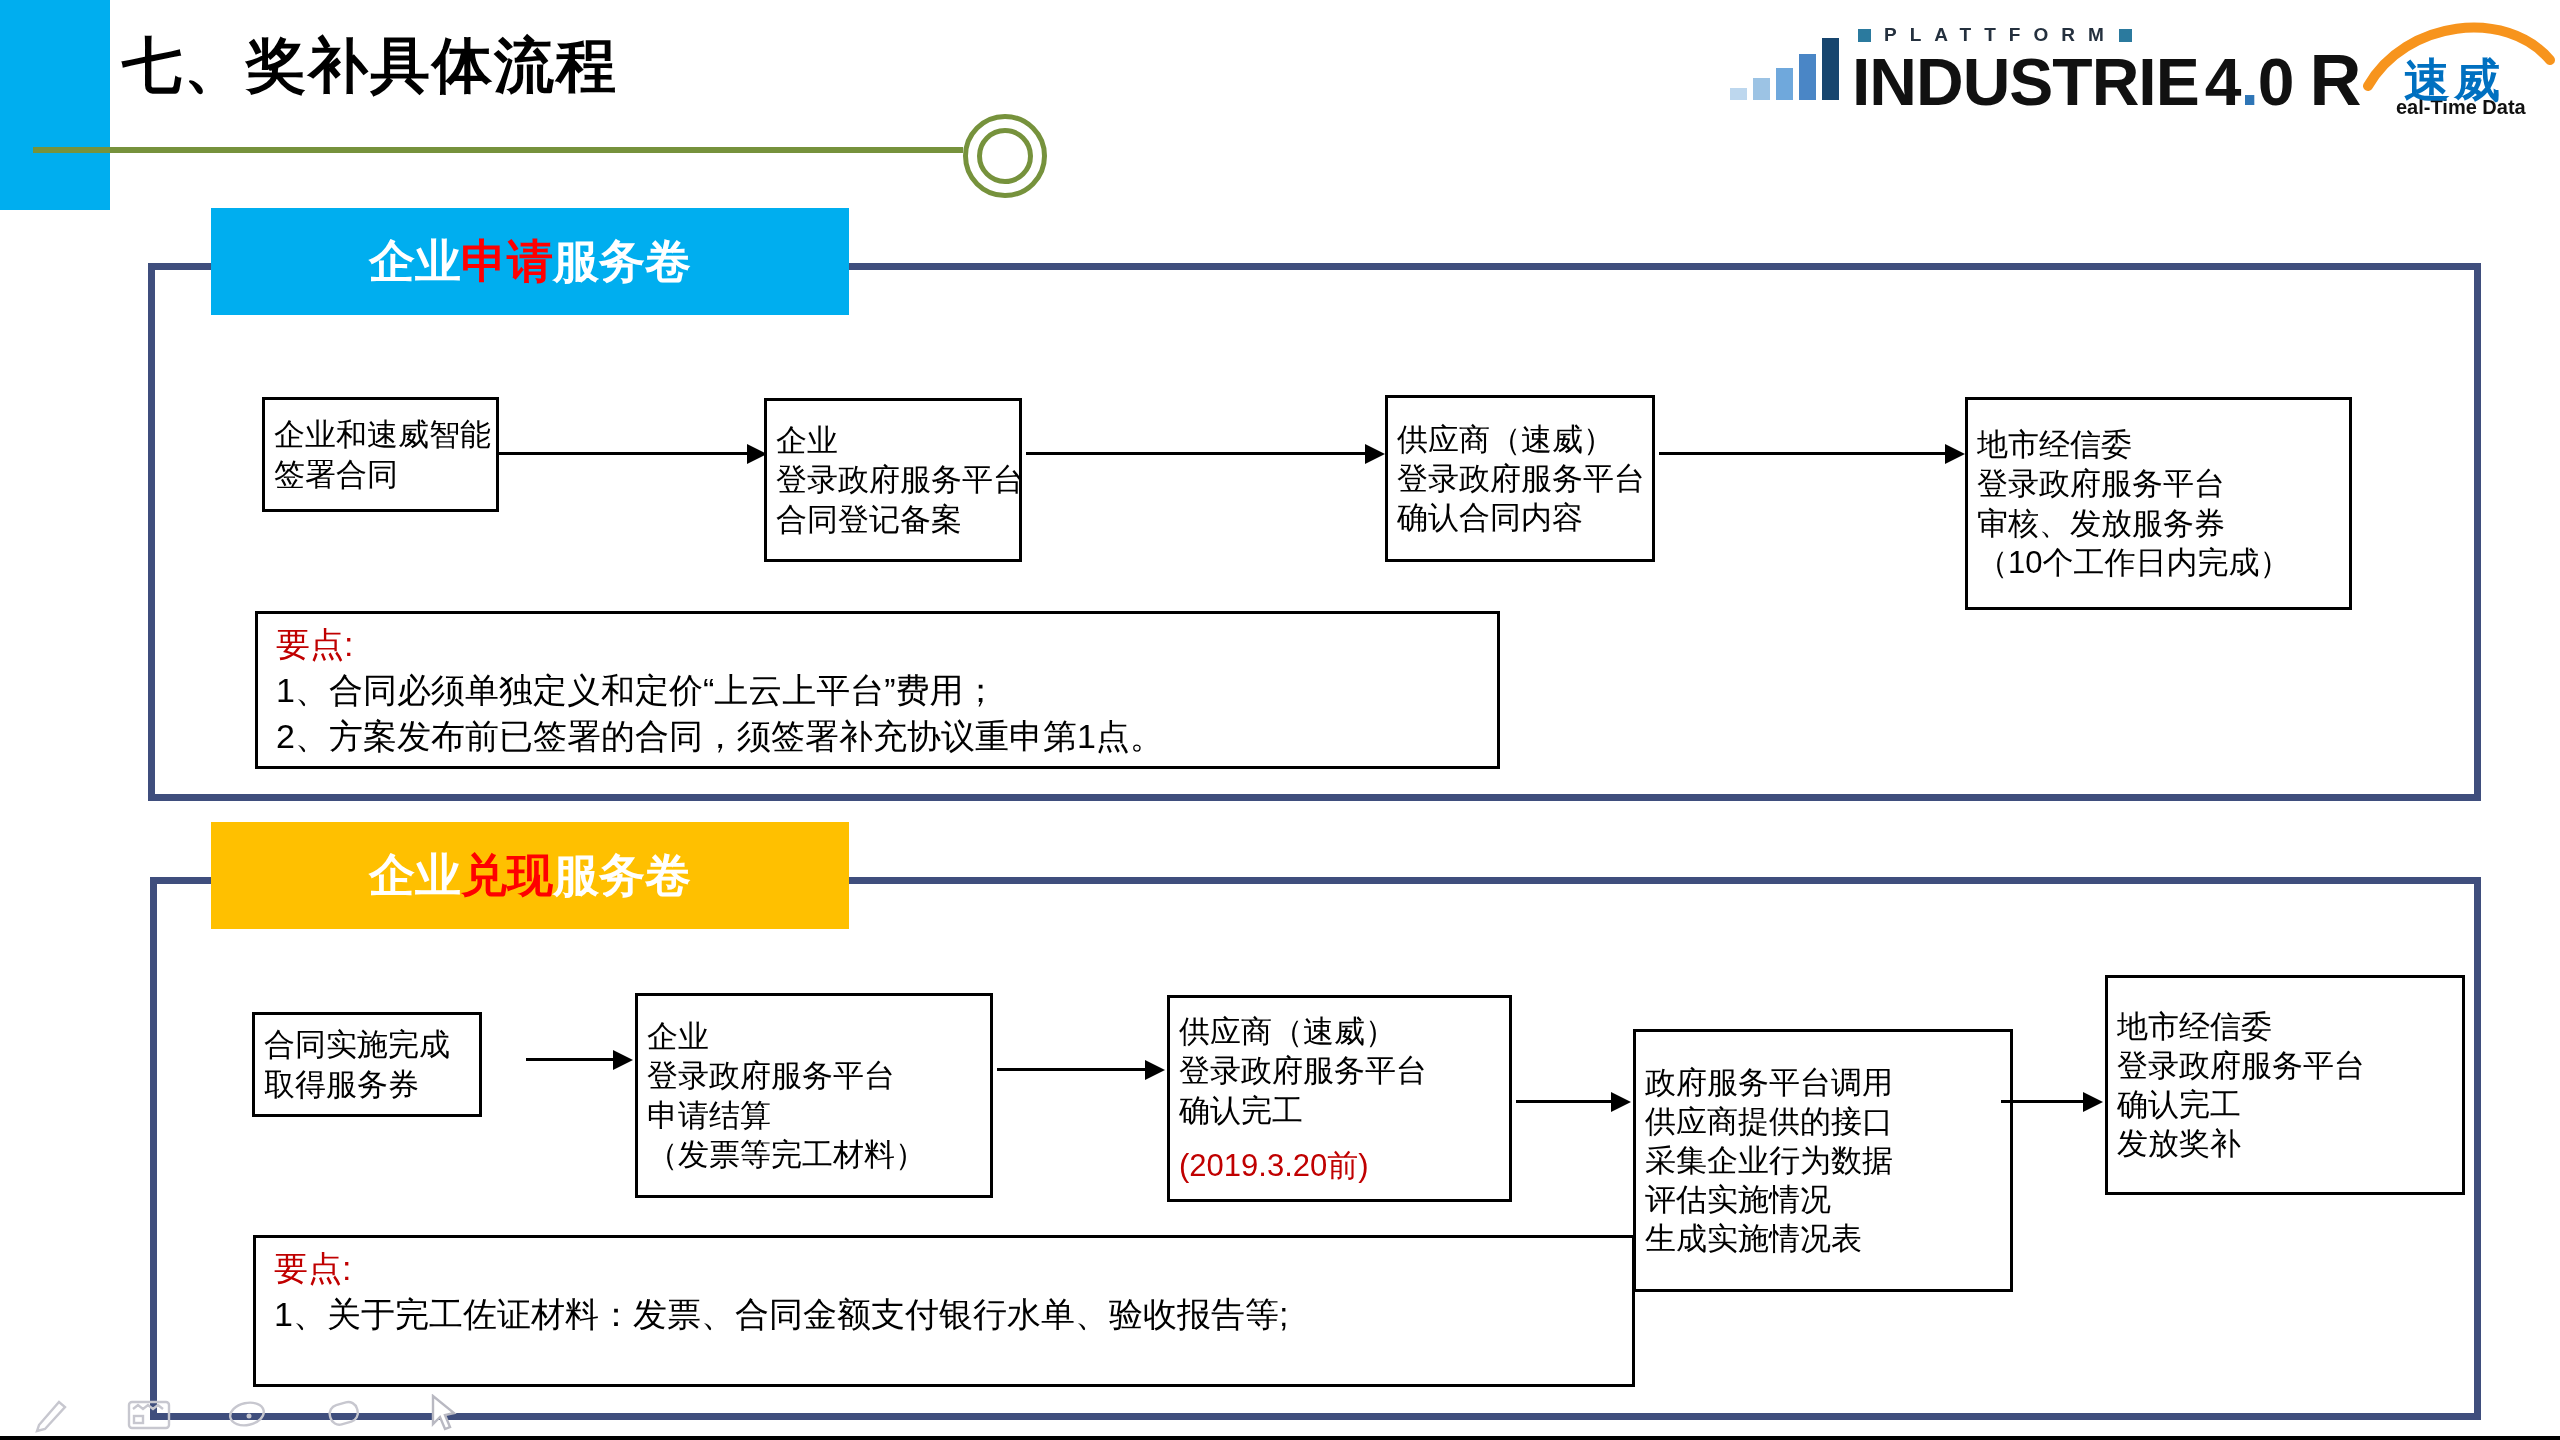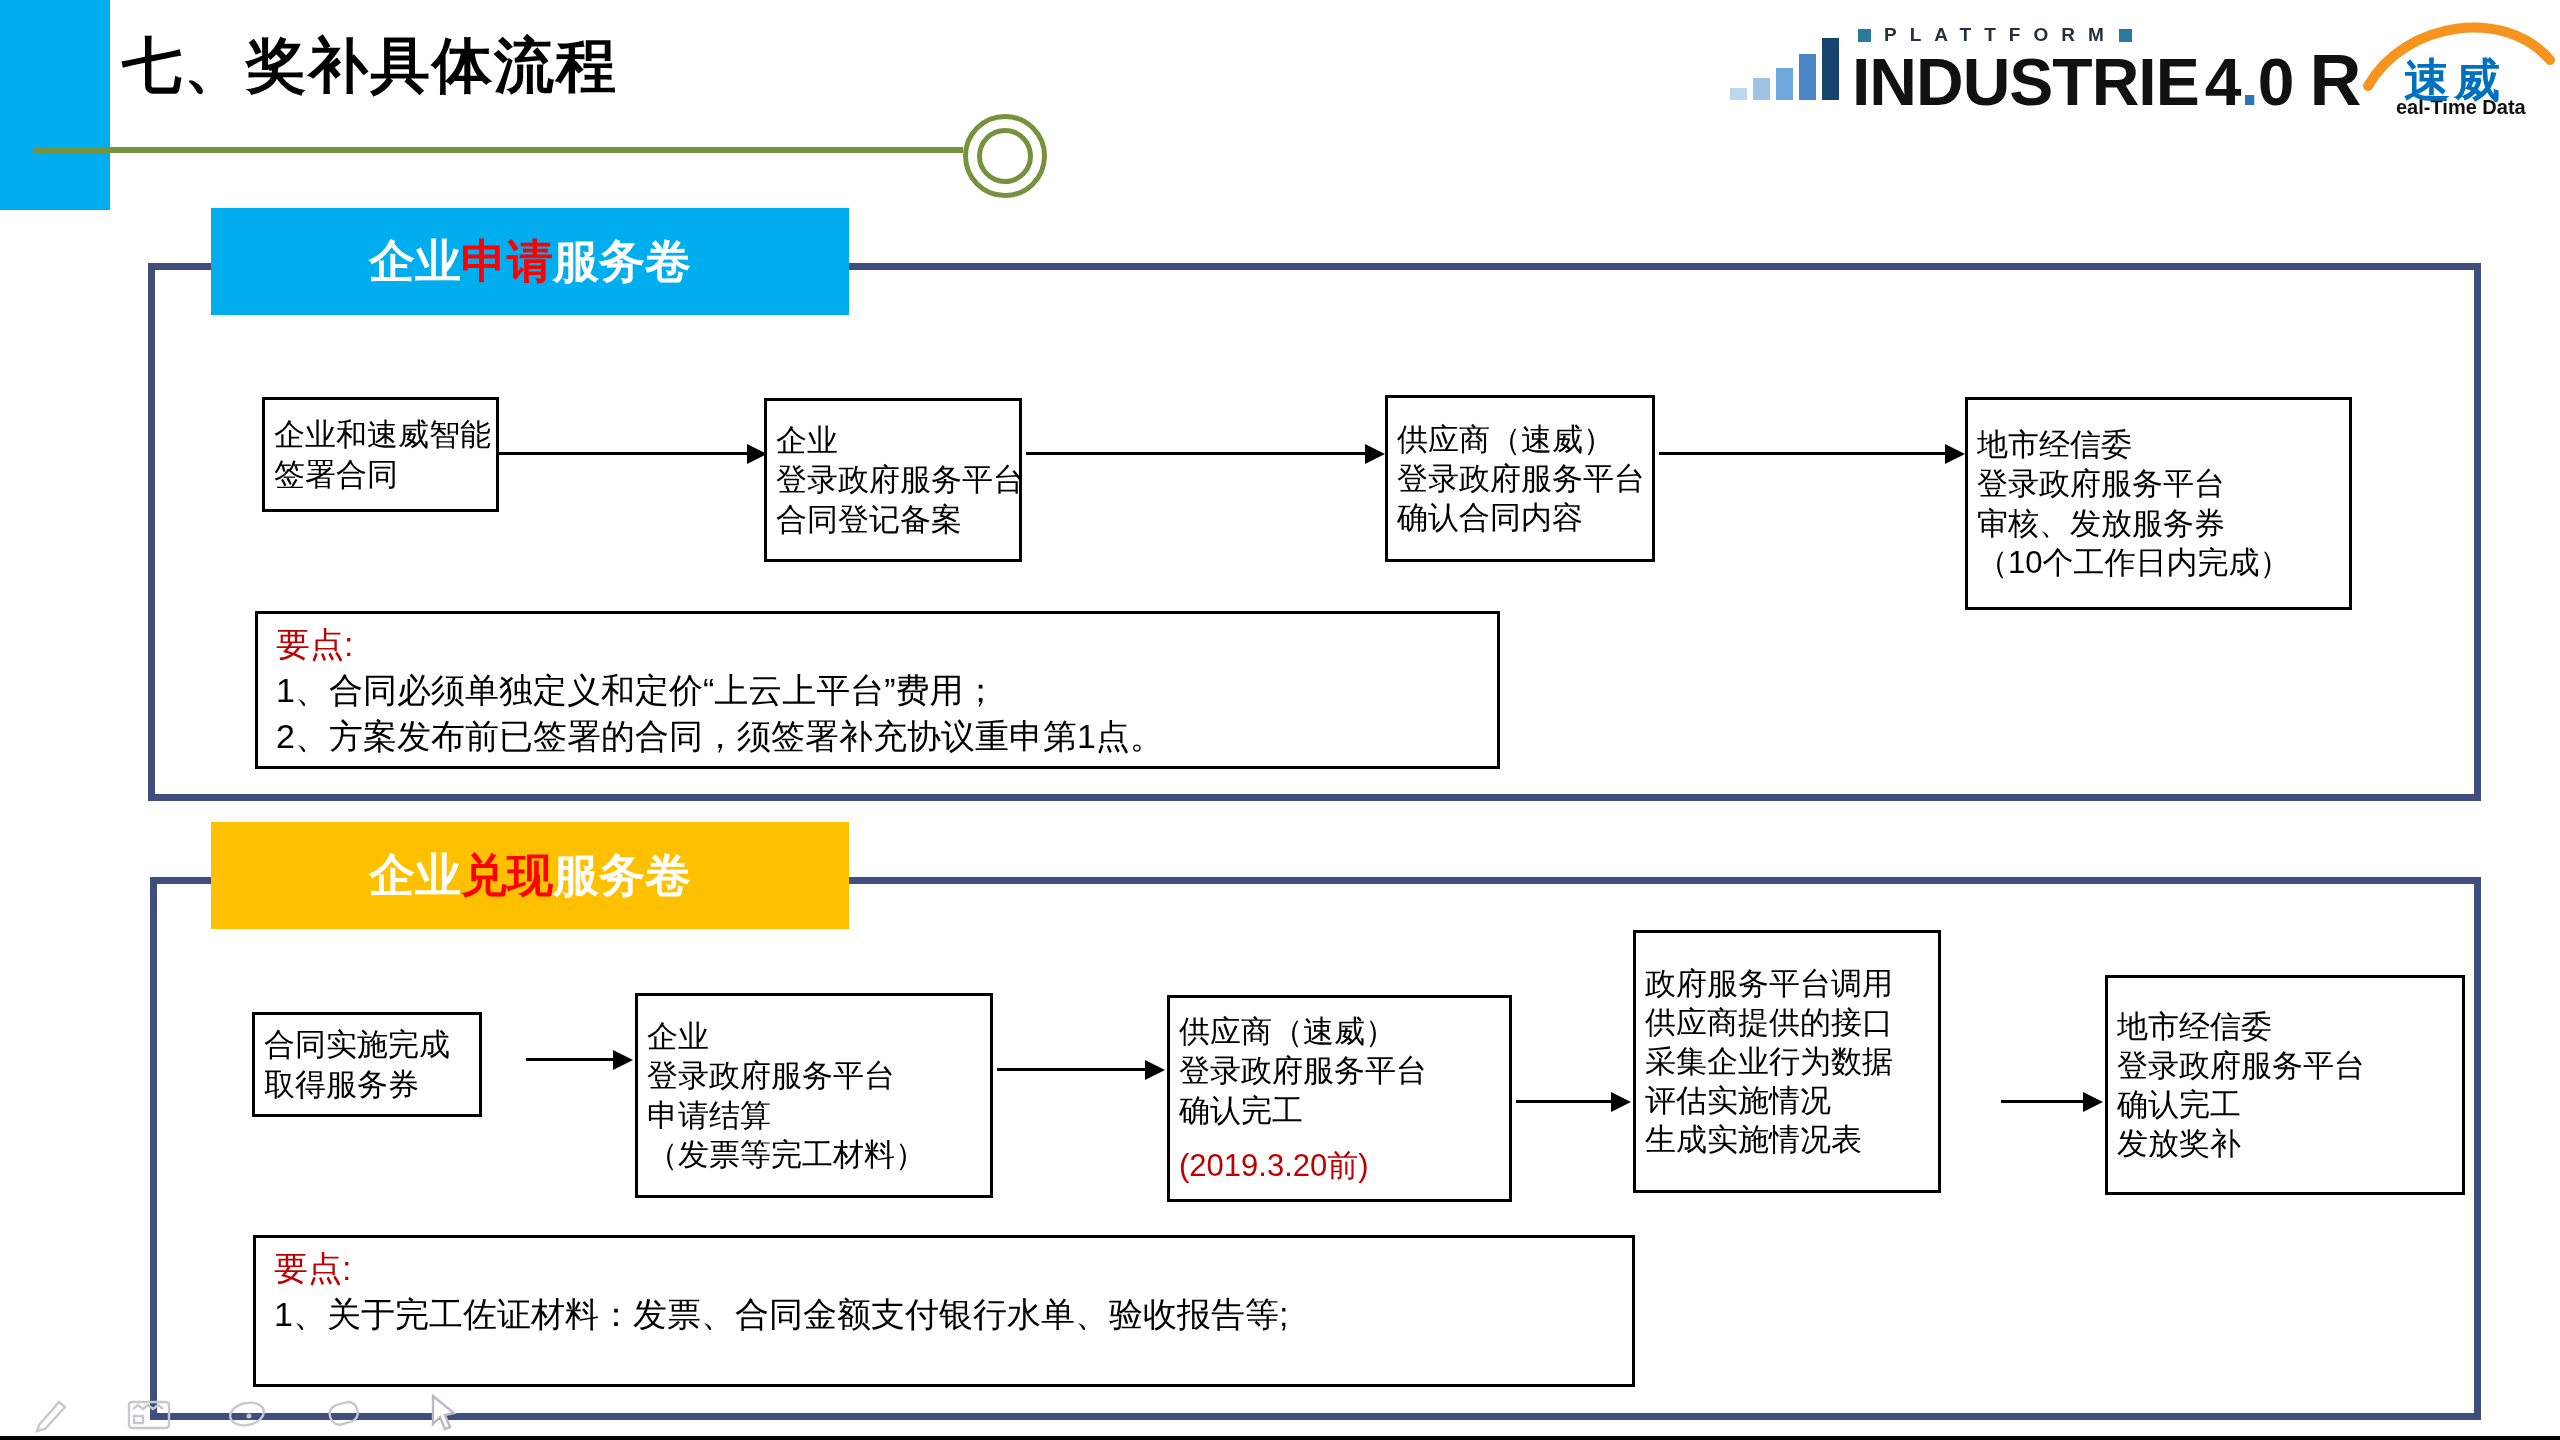--- a/index.html
+++ b/index.html
@@ -153,21 +153,21 @@
   <div>（发票等完工材料）</div>
 </div>
 <div class="arrow" style="left:997px;top:1068px;width:148px"></div>
 <div class="abs fbox" style="left:1167px;top:995px;width:345px;height:207px">
   <div>供应商（速威）</div>
   <div>登录政府服务平台</div>
   <div>确认完工</div>
   <div class="deadline">(2019.3.20前)</div>
 </div>
 <div class="arrow" style="left:1516px;top:1100px;width:95px"></div>
-<div class="abs fbox" style="left:1633px;top:930px;width:308px;height:263px">
+<div class="abs fbox" style="left:1633px;top:1029px;width:380px;height:263px">
   <div>政府服务平台调用</div>
   <div>供应商提供的接口</div>
   <div>采集企业行为数据</div>
   <div>评估实施情况</div>
   <div>生成实施情况表</div>
 </div>
 <div class="arrow" style="left:2001px;top:1100px;width:82px"></div>
 <div class="abs fbox" style="left:2105px;top:975px;width:360px;height:220px">
   <div>地市经信委</div>
   <div>登录政府服务平台</div>

